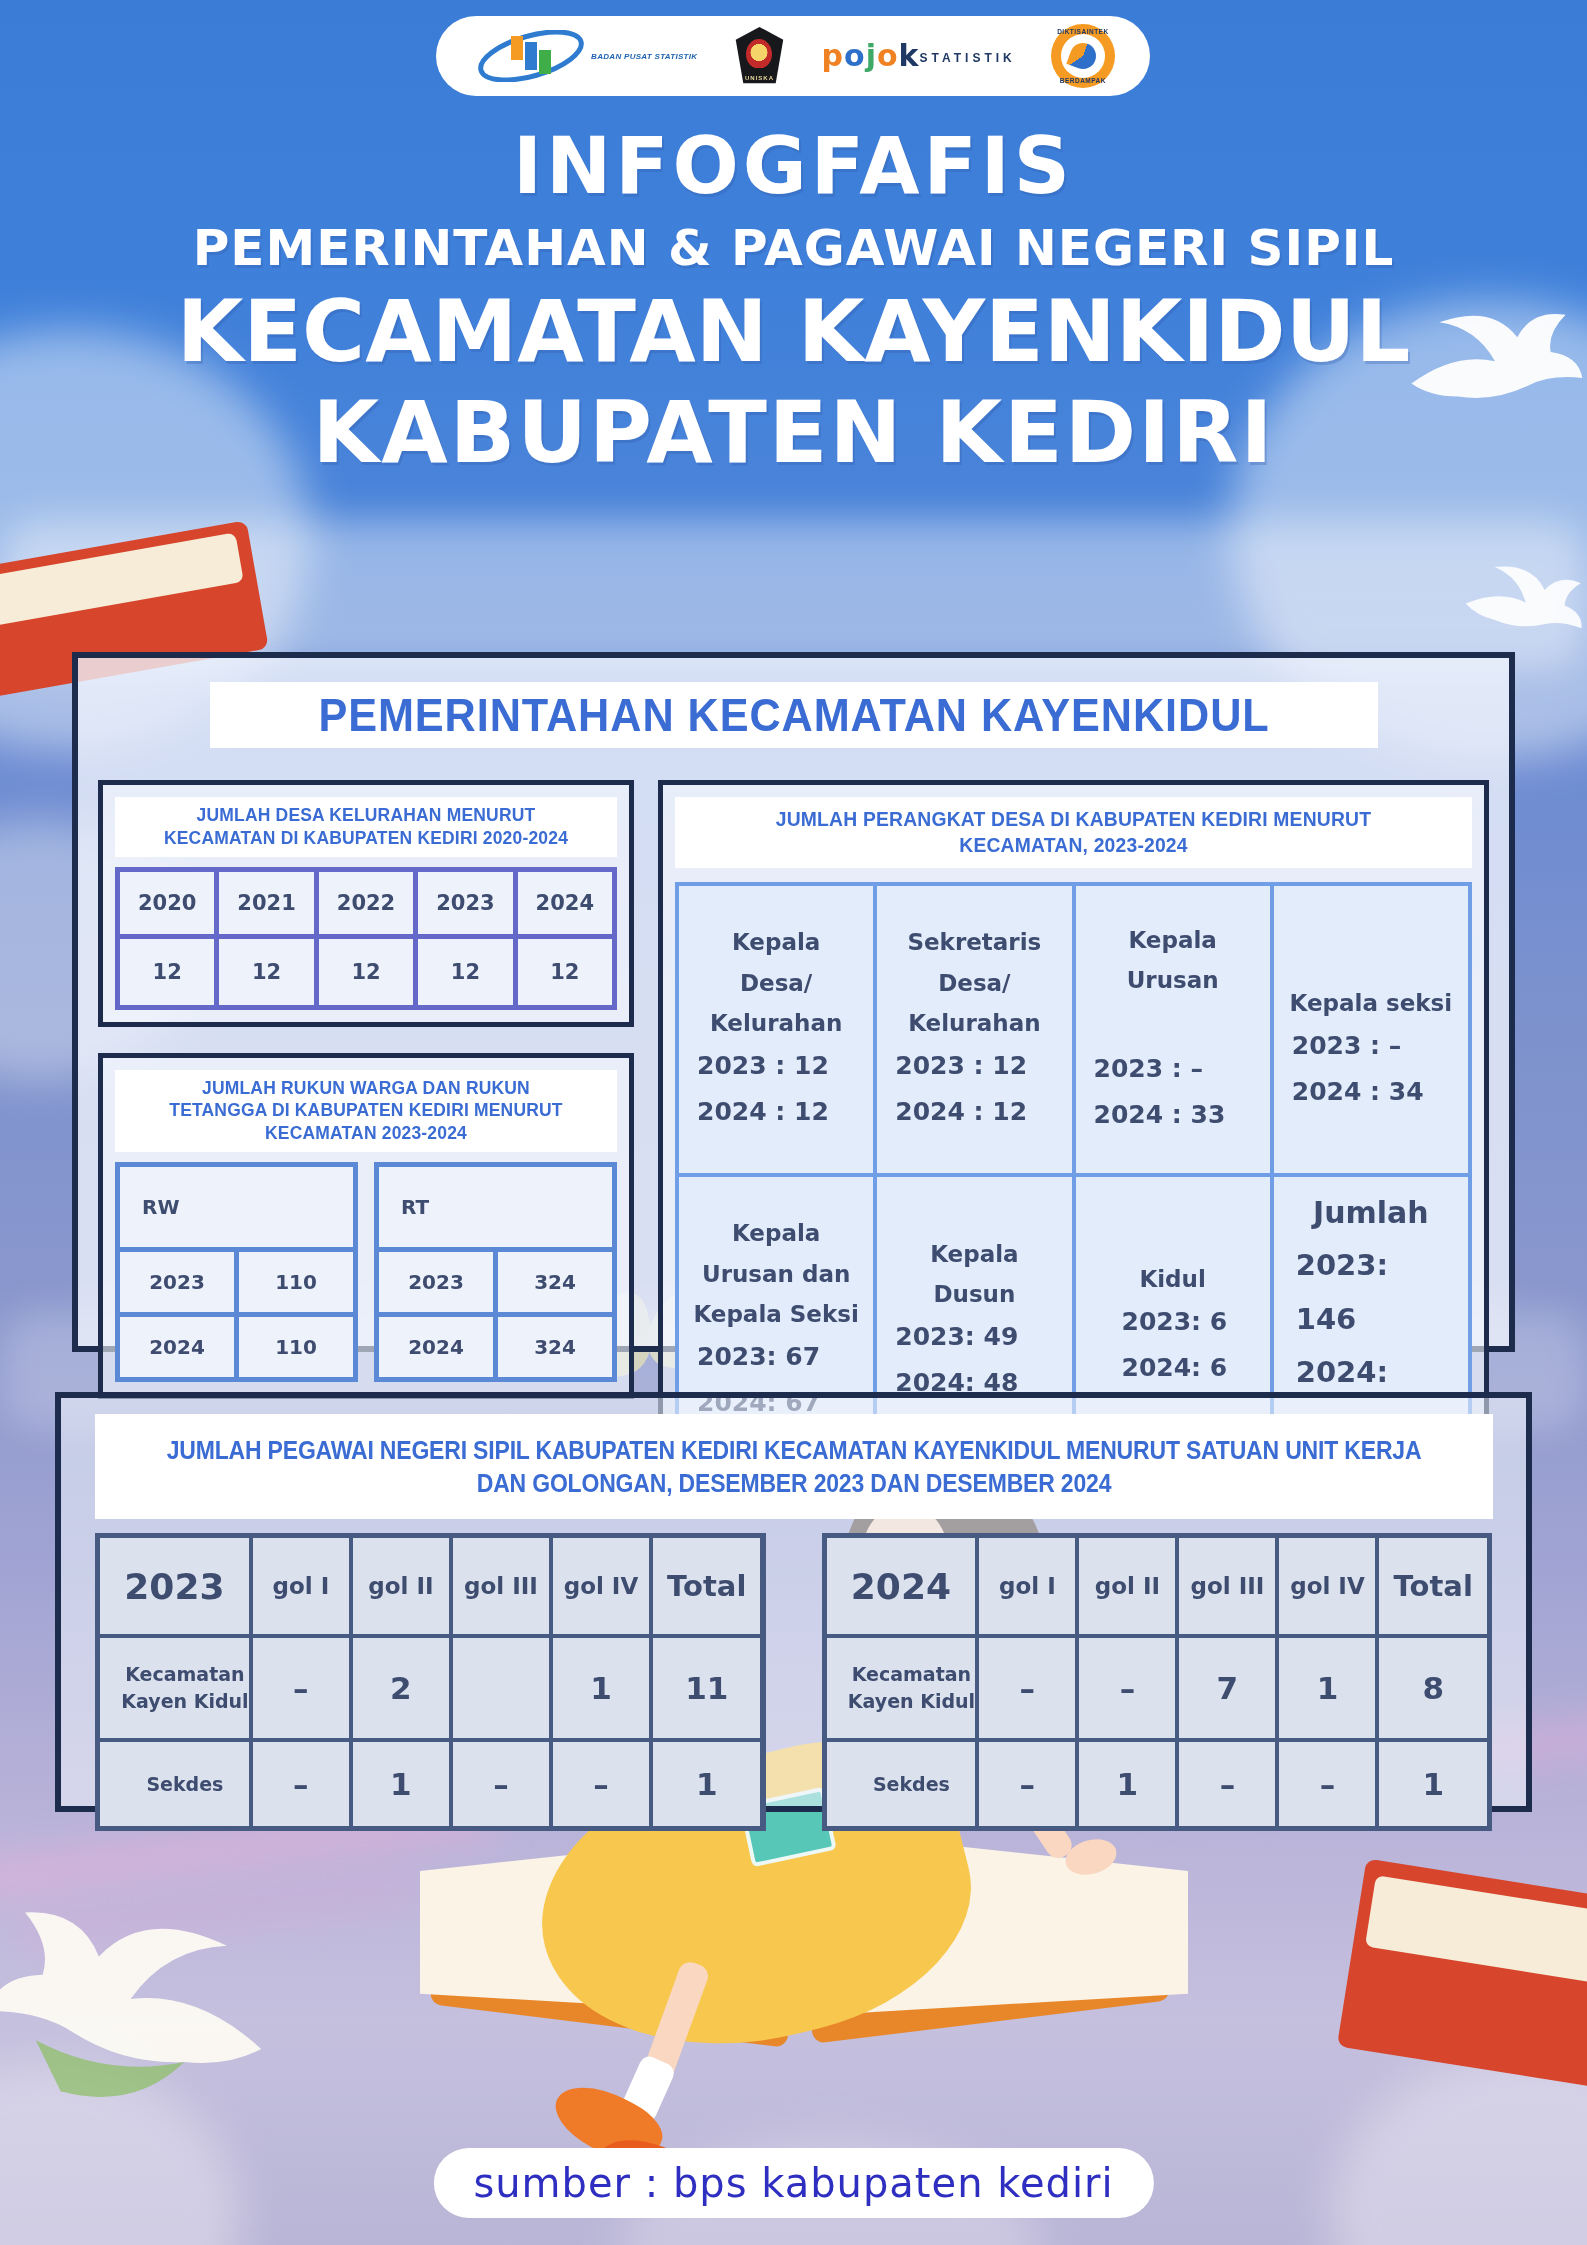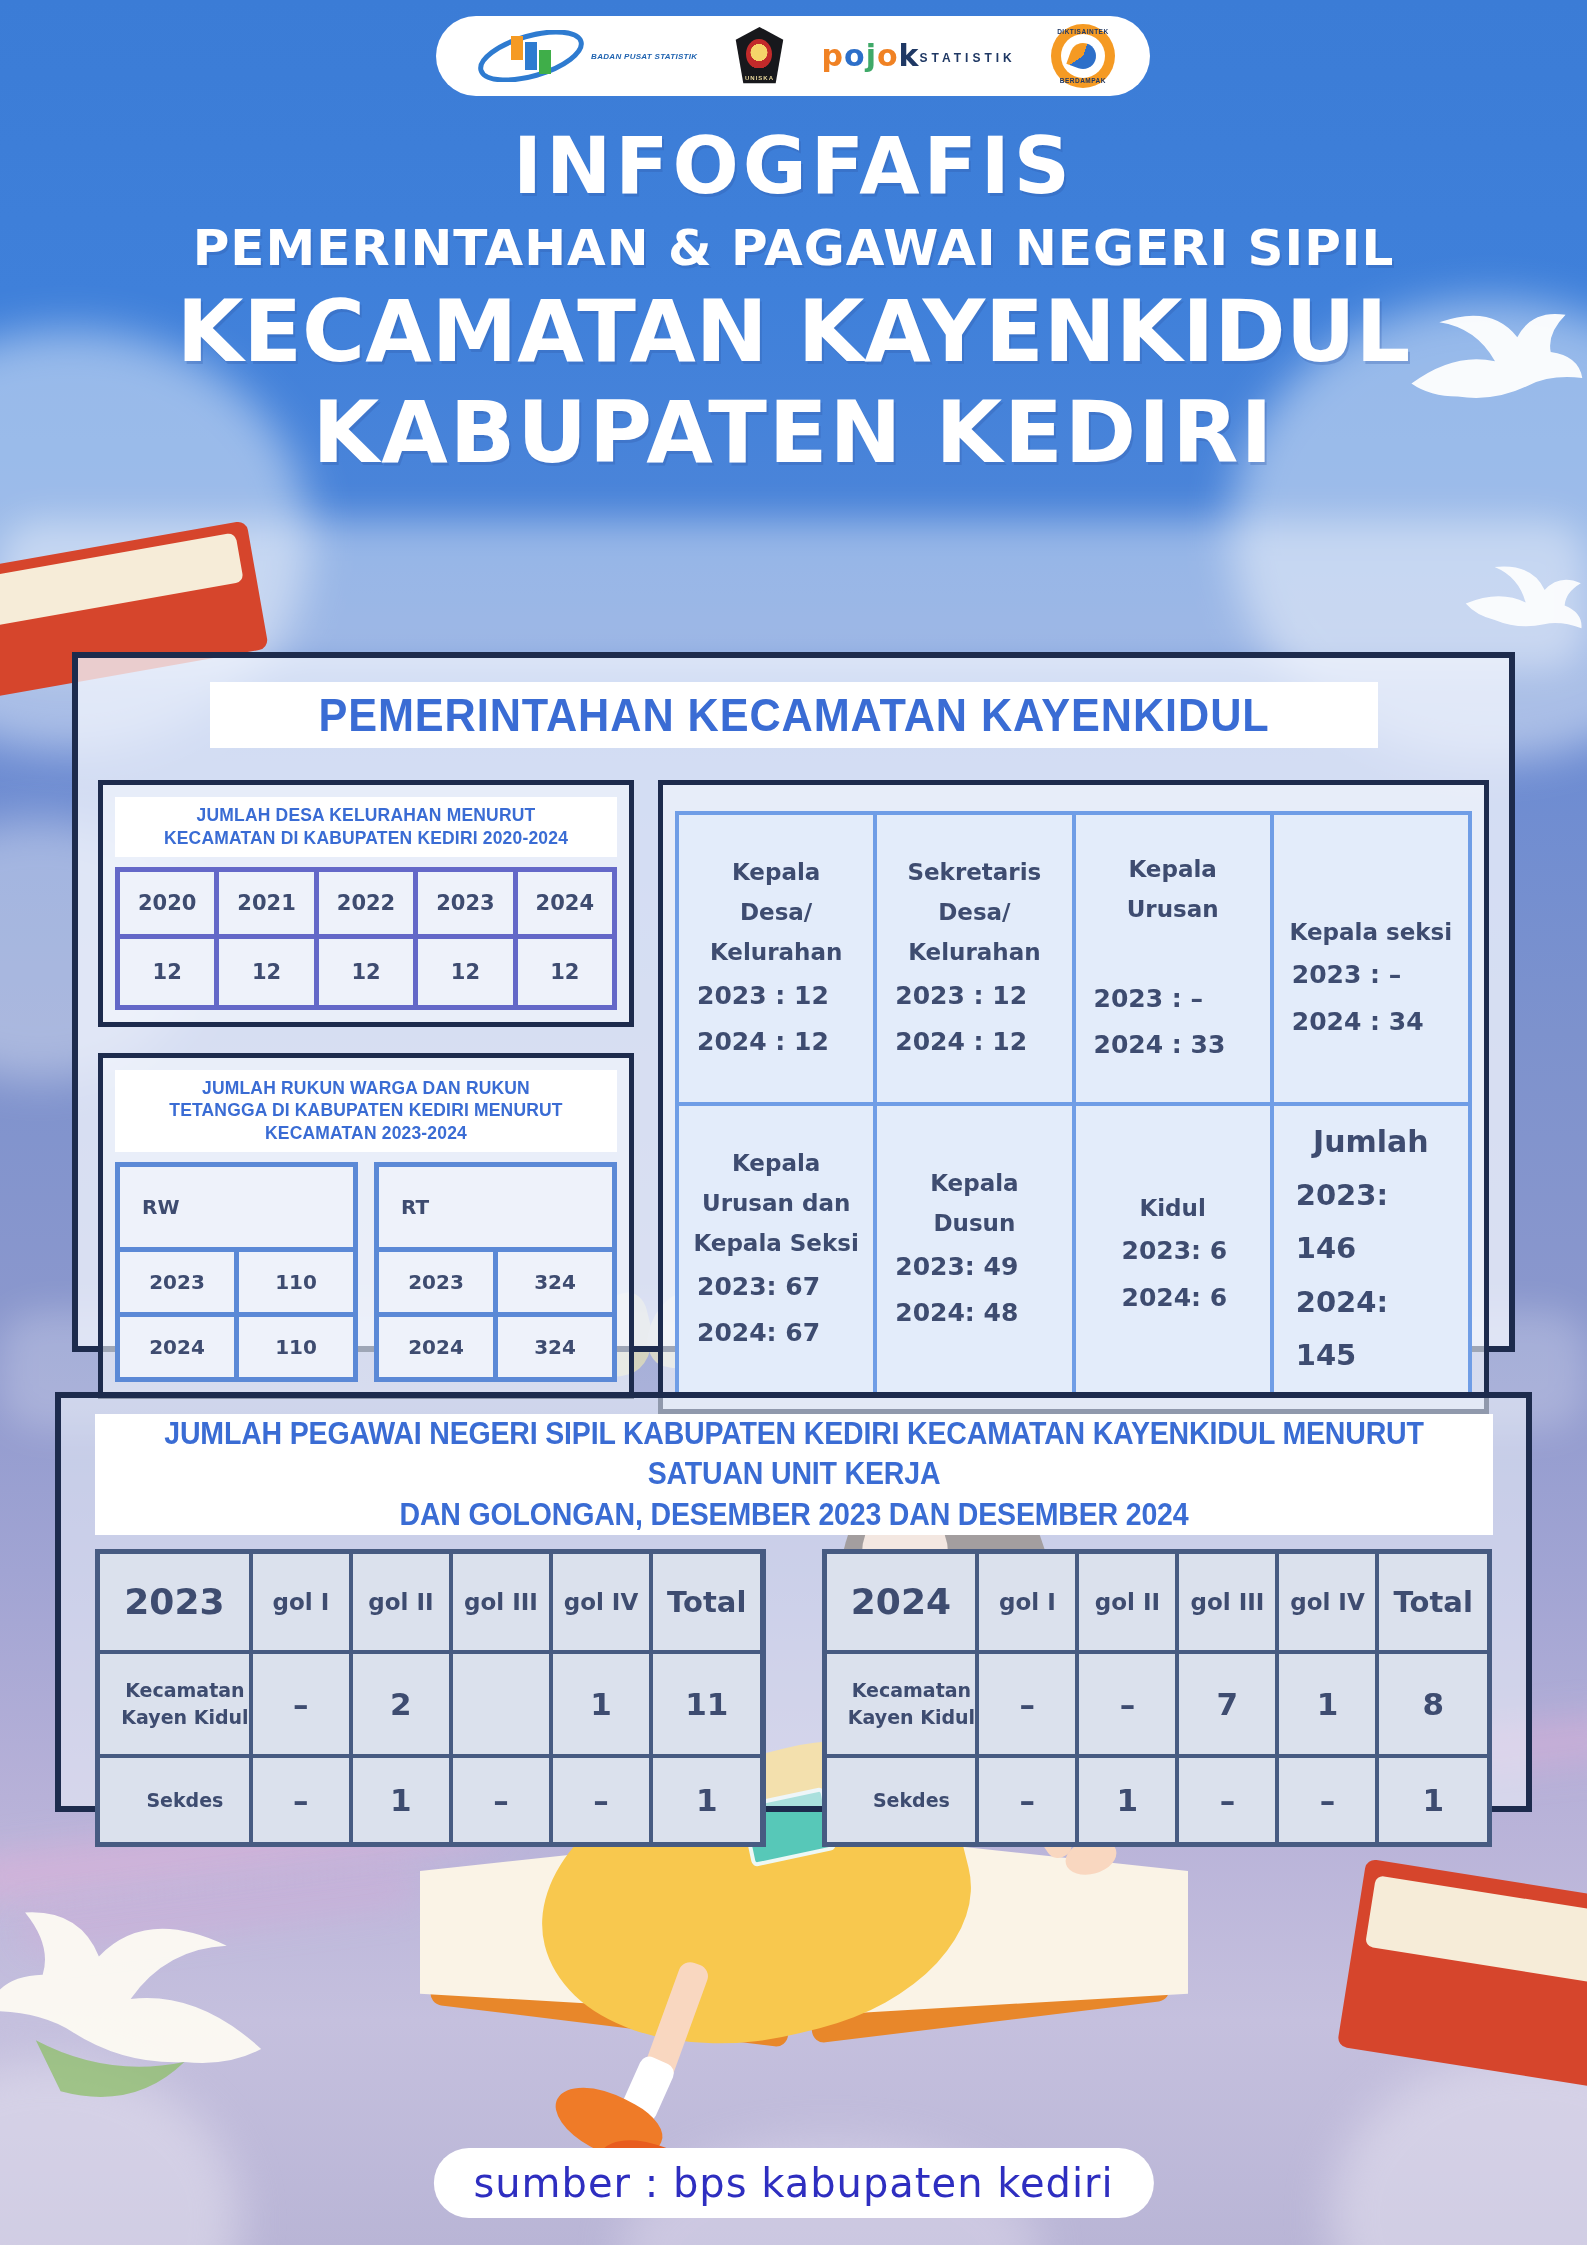--- a/index.html
+++ b/index.html
@@ -78,21 +78,21 @@
   .perangkat-table{margin-top:14px;flex:1;grid-template-columns:repeat(4,1fr);grid-template-rows:1fr 1fr;
     gap:4px;background:#6f9de6;border:4px solid #6f9de6;}
   .pcell{background:rgba(240,245,252,0.9);color:#3e4c70;font-family:"DejaVu Sans",sans-serif;
     font-weight:bold;display:flex;flex-direction:column;justify-content:center;padding:10px 12px;box-sizing:border-box;}
   .pcell .plabel{text-align:center;font-size:23px;line-height:1.75;}
   .pcell .plines{font-size:25px;line-height:1.85;padding-left:6px;}
   .pcell.jumlah .plabel{font-size:30px;}
   .pcell.jumlah .plines{font-size:29px;padding-left:10px;}
   
   #panel2{left:55px;top:1392px;width:1477px;height:420px;background:rgba(239,244,252,0.55);}
-  #panel2 .main-strip{margin:16px auto 0;width:1398px;padding:0 8px;font-size:31px;line-height:1.3;letter-spacing:-.2px;}
+  #panel2 .main-strip{margin:16px auto 0;width:1398px;padding:20px 8px;font-size:25px;line-height:1.3;letter-spacing:-.2px;}
   .pns-wrap{display:flex;gap:56px;padding:14px 34px 0;box-sizing:border-box;}
   .pns-table{flex:1;grid-template-columns:1.55fr 1fr 1fr 1fr 1fr 1.12fr;grid-template-rows:96px 100px 84px;
     gap:4px;background:#475b82;border:5px solid #475b82;}
   .pns-table .cell{background:rgba(240,244,252,0.88);}
   .pns-year{font-size:36px;}
   .pns-gol{font-size:23px;}
   .pns-total{font-size:29px;}
   .pns-label{font-size:19px;line-height:1.4;text-align:center;padding-left:21px;}
   .pns-val{font-size:31px;}
   
@@ -258,20 +258,23 @@
               <div class="cell">2023</div>
               <div class="cell">324</div>
               <div class="cell">2024</div>
               <div class="cell">324</div>
             </div>
           </div>
         </div>
       </div>
 
       <div class="box right-box">
+        <div class="strip box-strip perangkat-strip">
+          <span class="condensed"><span>JUMLAH PERANGKAT DESA DI KABUPATEN KEDIRI MENURUT</span><br><span>KECAMATAN, 2023-2024</span></span>
+        </div>
         <div class="grid perangkat-table">
           <div class="pcell">
             <div class="plabel"><span>Kepala</span><br><span>Desa/</span><br><span>Kelurahan</span></div>
             <div class="plines">
                 <div>2023 : 12</div>
                 <div>2024 : 12</div>
               </div>
           </div>
           <div class="pcell">
             <div class="plabel"><span>Sekretaris</span><br><span>Desa/</span><br><span>Kelurahan</span></div>

